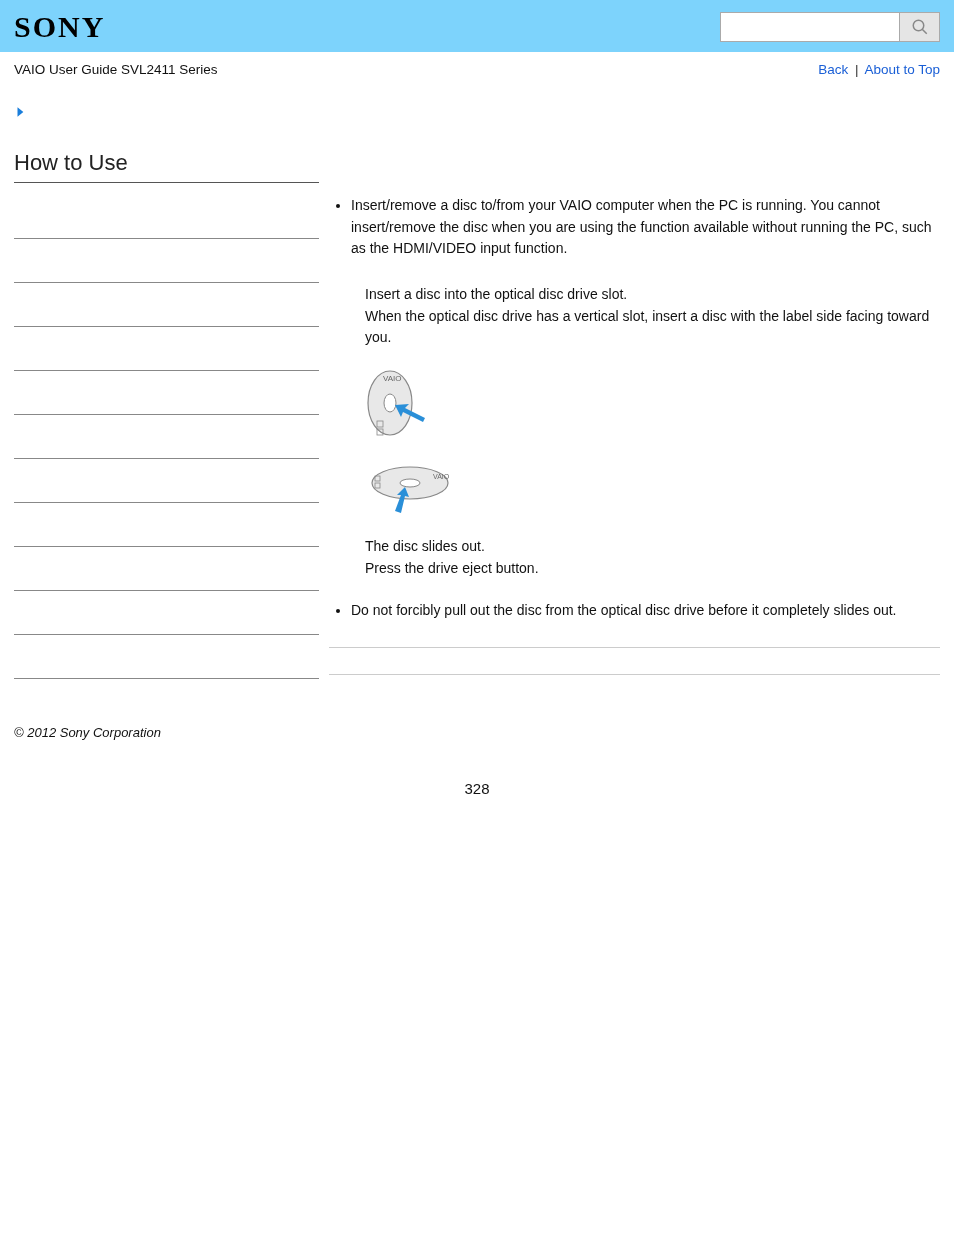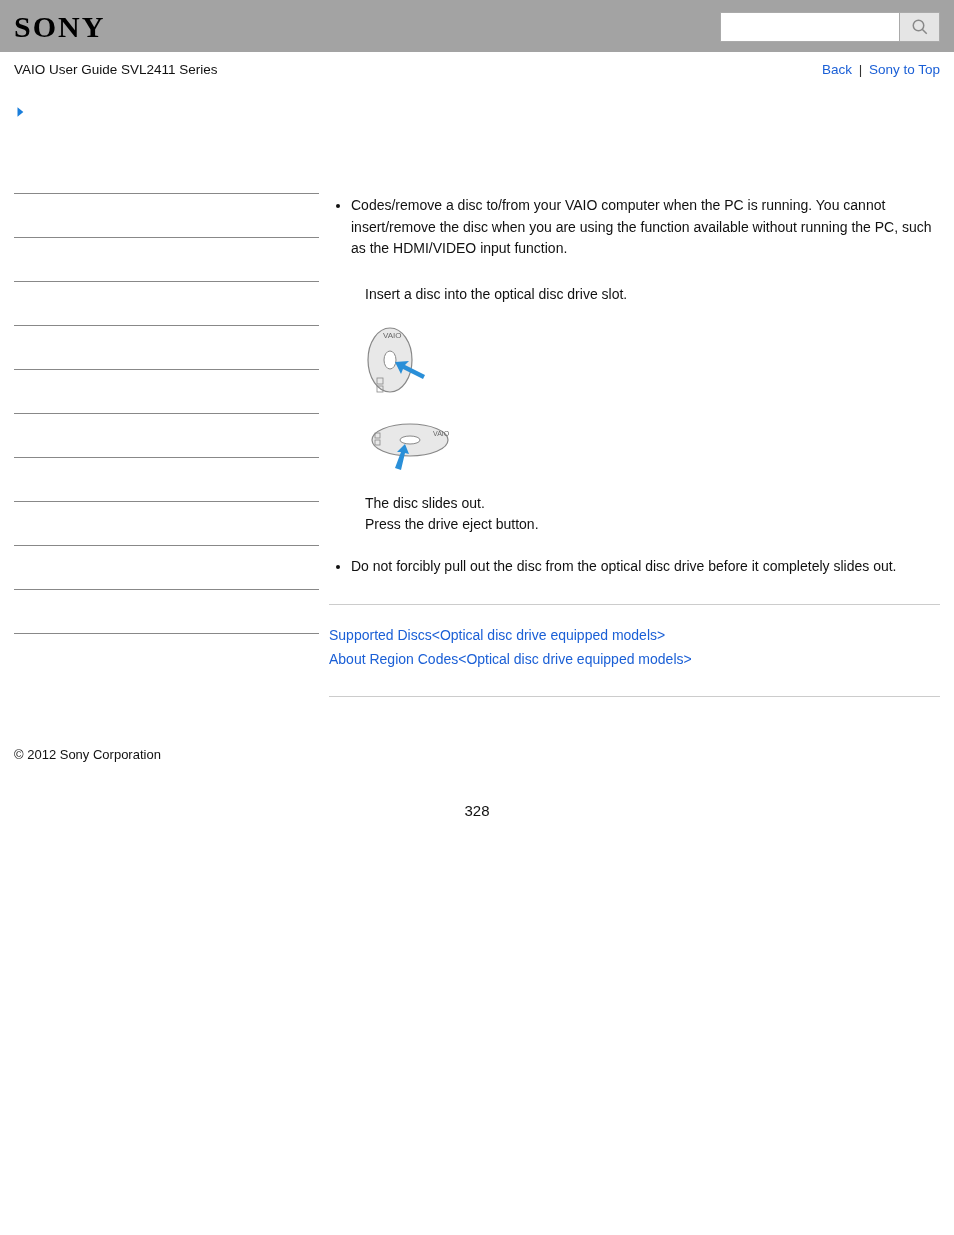--- a/index.html
+++ b/index.html
@@ -5,21 +5,21 @@
   * { box-sizing: border-box; }
   html, body { margin: 0; padding: 0; }
   body {
     font-family: Arial, Helvetica, sans-serif;
     font-size: 14px;
     color: #111;
     background: #fff;
     width: 954px;
   }
   .header-band {
-    background: #a3a3a3;
+    background: #7dd3fc;
     padding: 10px 14px 8px 14px;
   }
   .header-top {
     display: flex;
     justify-content: space-between;
     align-items: center;
   }
   .sony-logo {
     font-family: "Times New Roman", serif;
     font-weight: 900;
@@ -113,20 +113,21 @@
   }
   .related a {
     color: #1a5fd6;
     text-decoration: none;
     display: block;
     margin-bottom: 2px;
   }
   .footer {
     padding: 0 14px 40px 14px;
     font-size: 13px;
+    font-style: italic;
   }
   .page-num {
     text-align: center;
     font-size: 15px;
     padding-bottom: 22px;
   }
 </style>
 </head>
 <body>
 
@@ -143,53 +144,55 @@
       </div>
     </div>
   </div>
 </div>
 
 <div class="subheader">
   <div>VAIO User Guide SVL2411 Series</div>
   <div>
     <a href="#">Back</a>
     <span class="separator">|</span>
-    <a href="#">Sony to Top</a>
+    <a href="#">About to Top</a>
   </div>
 </div>
 
 <div class="content-wrap">
 
   <div class="sidebar">
     <div class="chevron">
       <svg viewBox="0 0 24 24">
           <path d="M6 4 L16 12 L6 20 Z" fill="#1a7edb"></path>
         </svg>
     </div>
+    <h2 class="sidebar-title">How to Use</h2>
     <div class="nav-item"></div>
     <div class="nav-item"></div>
     <div class="nav-item"></div>
     <div class="nav-item"></div>
     <div class="nav-item"></div>
     <div class="nav-item"></div>
     <div class="nav-item"></div>
     <div class="nav-item"></div>
     <div class="nav-item"></div>
     <div class="nav-item"></div>
     <div class="nav-item"></div>
   </div>
 
   <div class="main">
 
     <ul>
-      <li>Codes/remove a disc to/from your VAIO computer when the PC is running. You cannot insert/remove the disc when you are using the function available without running the PC, such as the HDMI/VIDEO input function.</li>
+      <li>Insert/remove a disc to/from your VAIO computer when the PC is running. You cannot insert/remove the disc when you are using the function available without running the PC, such as the HDMI/VIDEO input function.</li>
     </ul>
 
     <div class="step-block">
       <div>Insert a disc into the optical disc drive slot.</div>
+      <div>When the optical disc drive has a vertical slot, insert a disc with the label side facing toward you.</div>
 
       <div class="img-placeholder">
         <svg width="70" height="80" viewBox="0 0 70 80">
           <ellipse cx="25" cy="40" rx="22" ry="32" fill="#e8e8e8" stroke="#888" stroke-width="1.2"></ellipse>
           <ellipse cx="25" cy="40" rx="6" ry="9" fill="#fff" stroke="#888" stroke-width="1"></ellipse>
           <text x="18" y="18" font-size="8" fill="#666" font-family="Arial">VAIO</text>
           <rect x="12" y="58" width="6" height="6" fill="none" stroke="#888" stroke-width="0.8"></rect>
           <rect x="12" y="66" width="6" height="6" fill="none" stroke="#888" stroke-width="0.8"></rect>
           <path d="M60 55 L40 45 L44 41 L30 42 L36 54 L38 49 L58 59 Z" fill="#2a8fd8"></path>
         </svg>
@@ -213,24 +216,20 @@
       <div>The disc slides out.</div>
       <div>Press the drive eject button.</div>
     </div>
 
     <ul>
       <li>Do not forcibly pull out the disc from the optical disc drive before it completely slides out.</li>
     </ul>
 
     <hr class="hr-light">
 
-    <div class="related">
-      <a href="#">Supported Discs&lt;Optical disc drive equipped models&gt;</a>
-      <a href="#">About Region Codes&lt;Optical disc drive equipped models&gt;</a>
-    </div>
 
     <hr class="hr-light">
   </div>
 </div>
 
 <div class="footer">
   <div>© 2012 Sony Corporation</div>
 </div>
 
 <div class="page-num">328</div>

